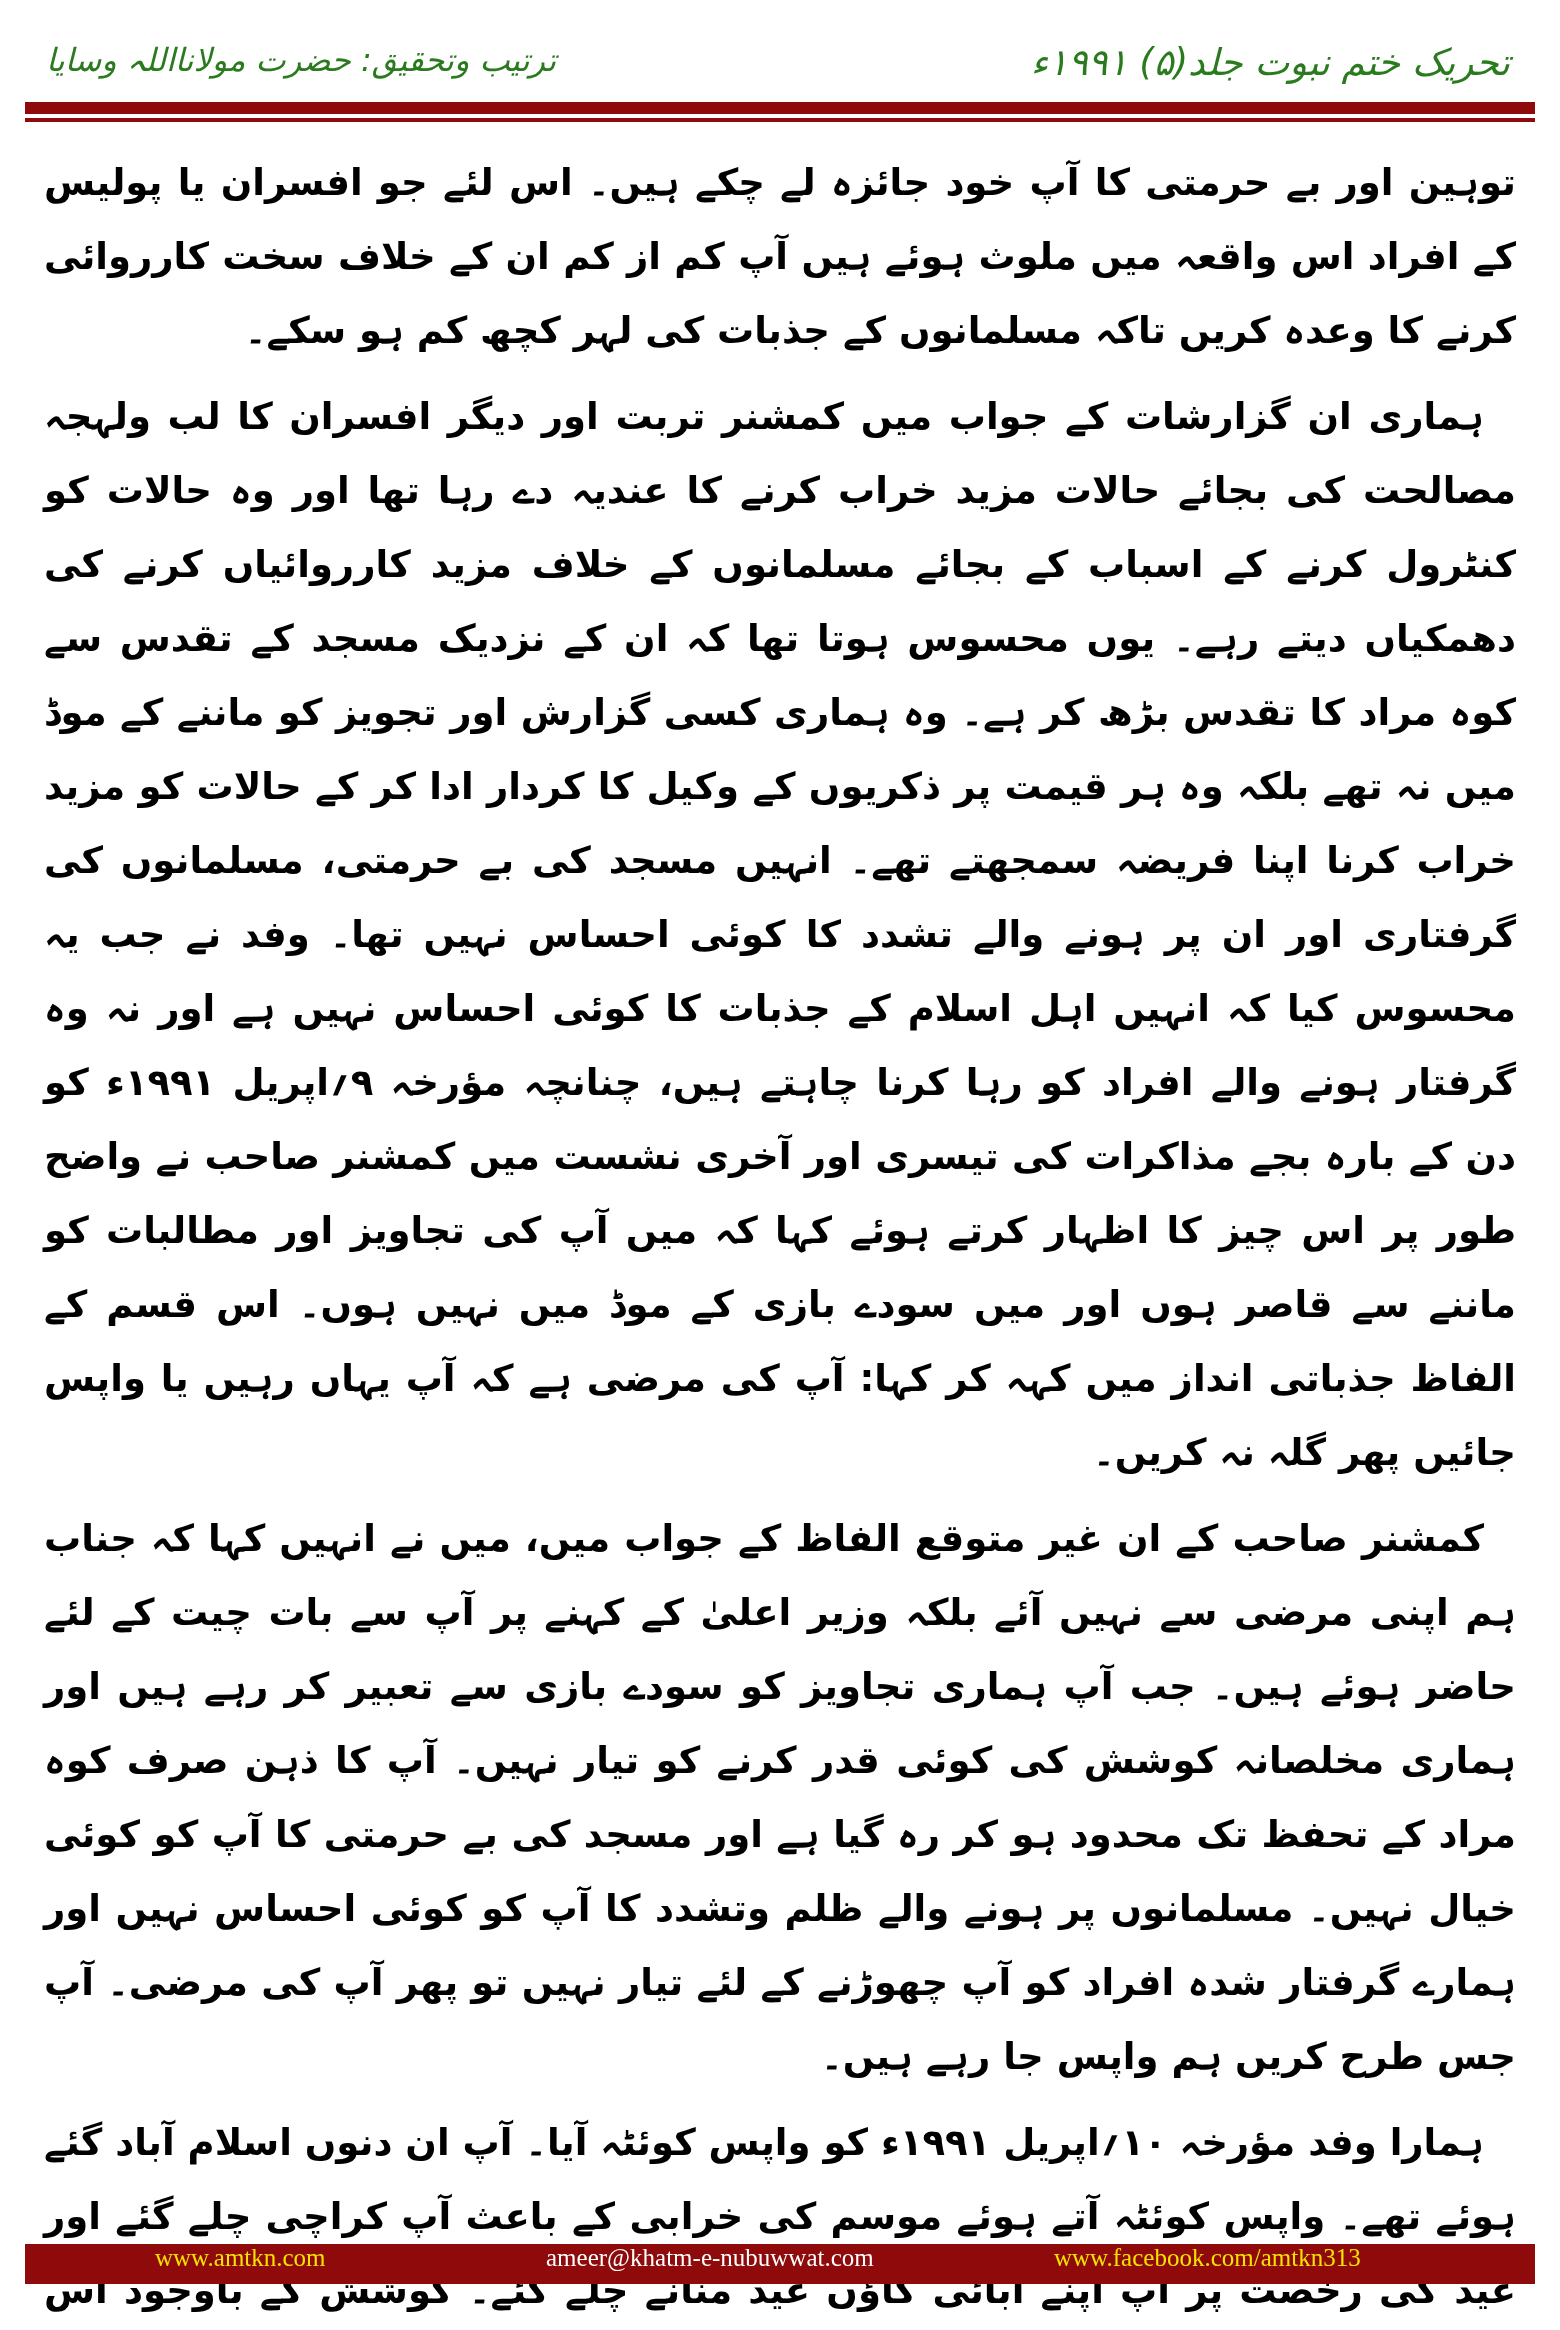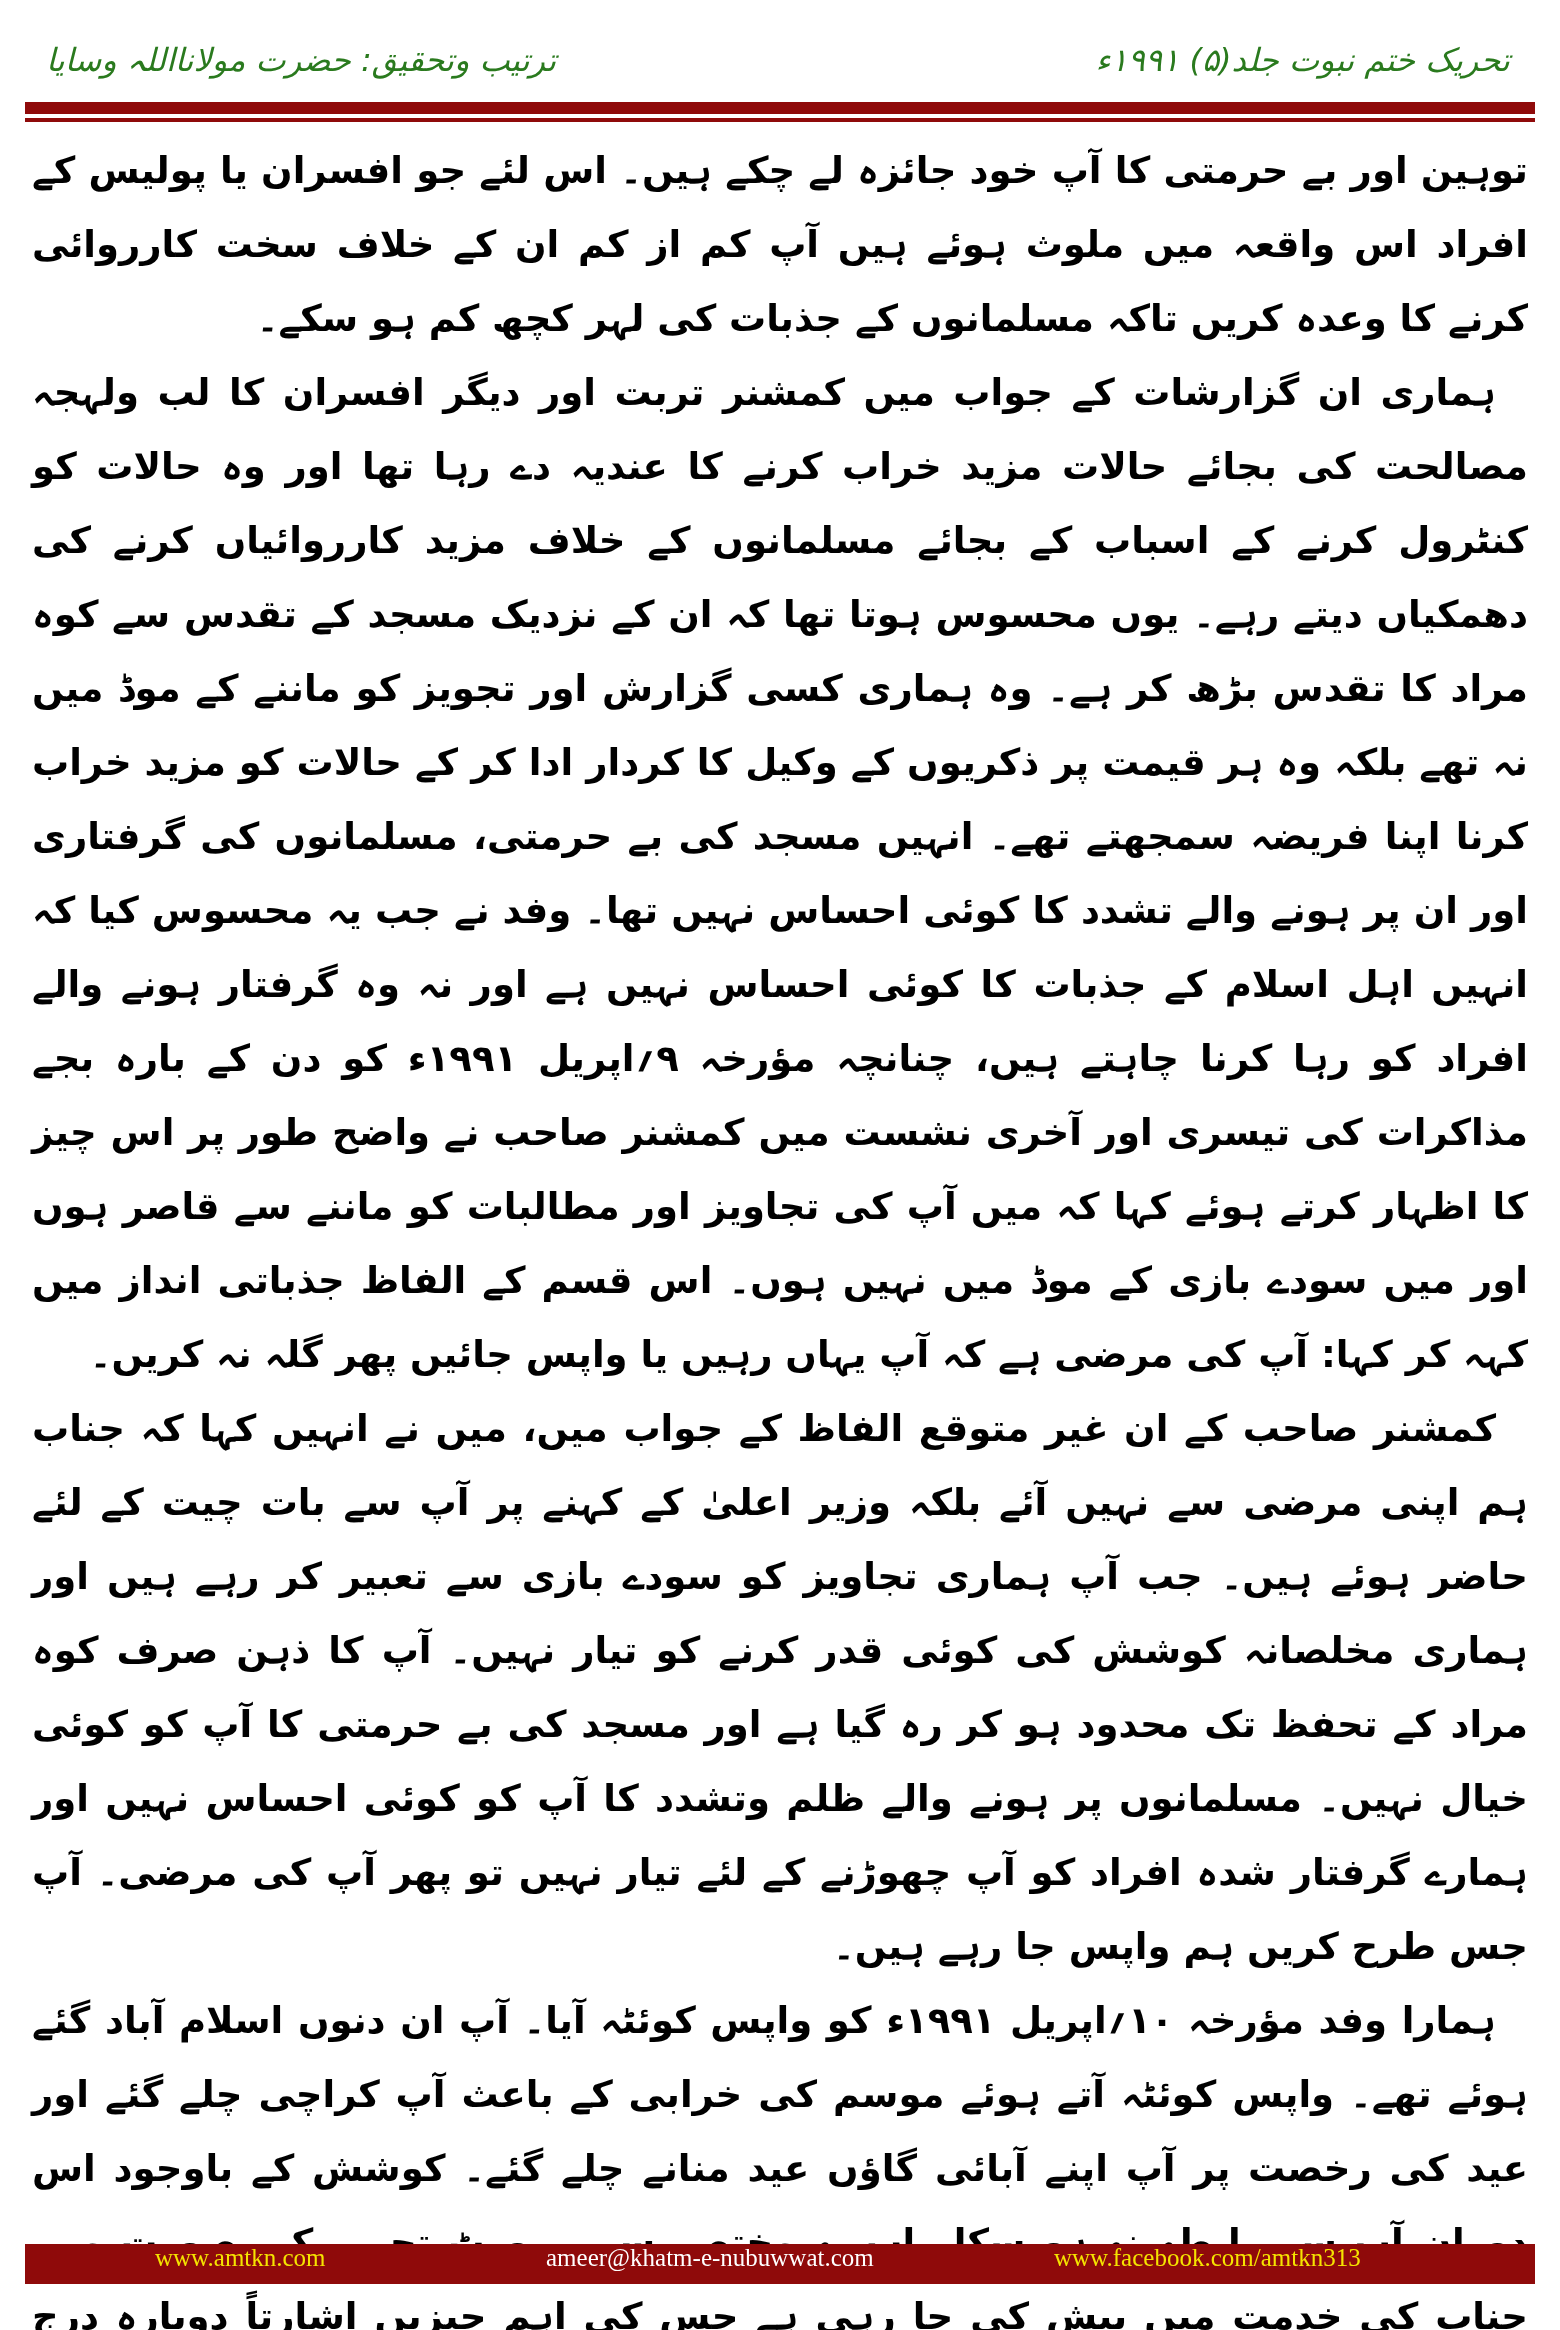--- a/index.html
+++ b/index.html
@@ -1,26 +1,26 @@
 <!DOCTYPE html>
 <html style="font-size:13.4px"><head>
 <meta charset="utf-8">
 <style>
   html, body { margin: 0; padding: 0; background: #ffffff; }
   body { width: 1560px; height: 2330px; position: relative; overflow: hidden;
          font-family: "DejaVu Sans", sans-serif; color: #000; }
   .header { position: absolute; top: 16px; left: 0; width: 1560px; height: 109px; }
   .hdr-left { position: absolute; left: 46px; top: 25px; font-size: 32px; color: #2a7a1e; font-style: italic; }
-  .hdr-right { position: absolute; right: 50px; top: 25px; font-size: 32px; color: #2a7a1e; font-style: italic; direction: rtl; }
+  .hdr-right { position: absolute; right: 50px; top: 25px; font-size: 37px; color: #2a7a1e; font-style: italic; direction: rtl; }
   .hdr-page { position: absolute; left: 0; right: 0; top: 15px; text-align: center; font-size: 49px; font-weight: bold; color: #8b0a0a; }
   .rule-thick { position: absolute; left: 25px; width: 1510px; top: 102px; height: 11.8px; background: #8f0a0a; }
   .rule-thin { position: absolute; left: 25px; width: 1510px; top: 118px; height: 4.2px; background: #8f0a0a; }
   .content { position: absolute; top: 134px; left: 32px; width: 1496px; direction: rtl; text-align: justify;
              font-size: 37px; line-height: 74px; font-weight: bold; font-family: "DejaVu Sans", sans-serif; }
-  .para { margin: 0; text-align-last: right; }
+  .para { margin: 12px; text-align-last: right; }
   .para.indent { text-indent: 32px; }
   .footer { position: absolute; left: 25px; top: 2244px; width: 1510px; height: 40px; background: #8f0a0a;
             font-family: "Liberation Serif", serif; font-size: 25px; }
   .footer span { position: absolute; top: 0; }
   .f-left { left: 130px; color: #f5e400; }
   .f-mid { left: 521px; color: #ffffff; }
   .f-right { left: 1029px; color: #f5e400; }
 </style>
 </head>
 <body>

